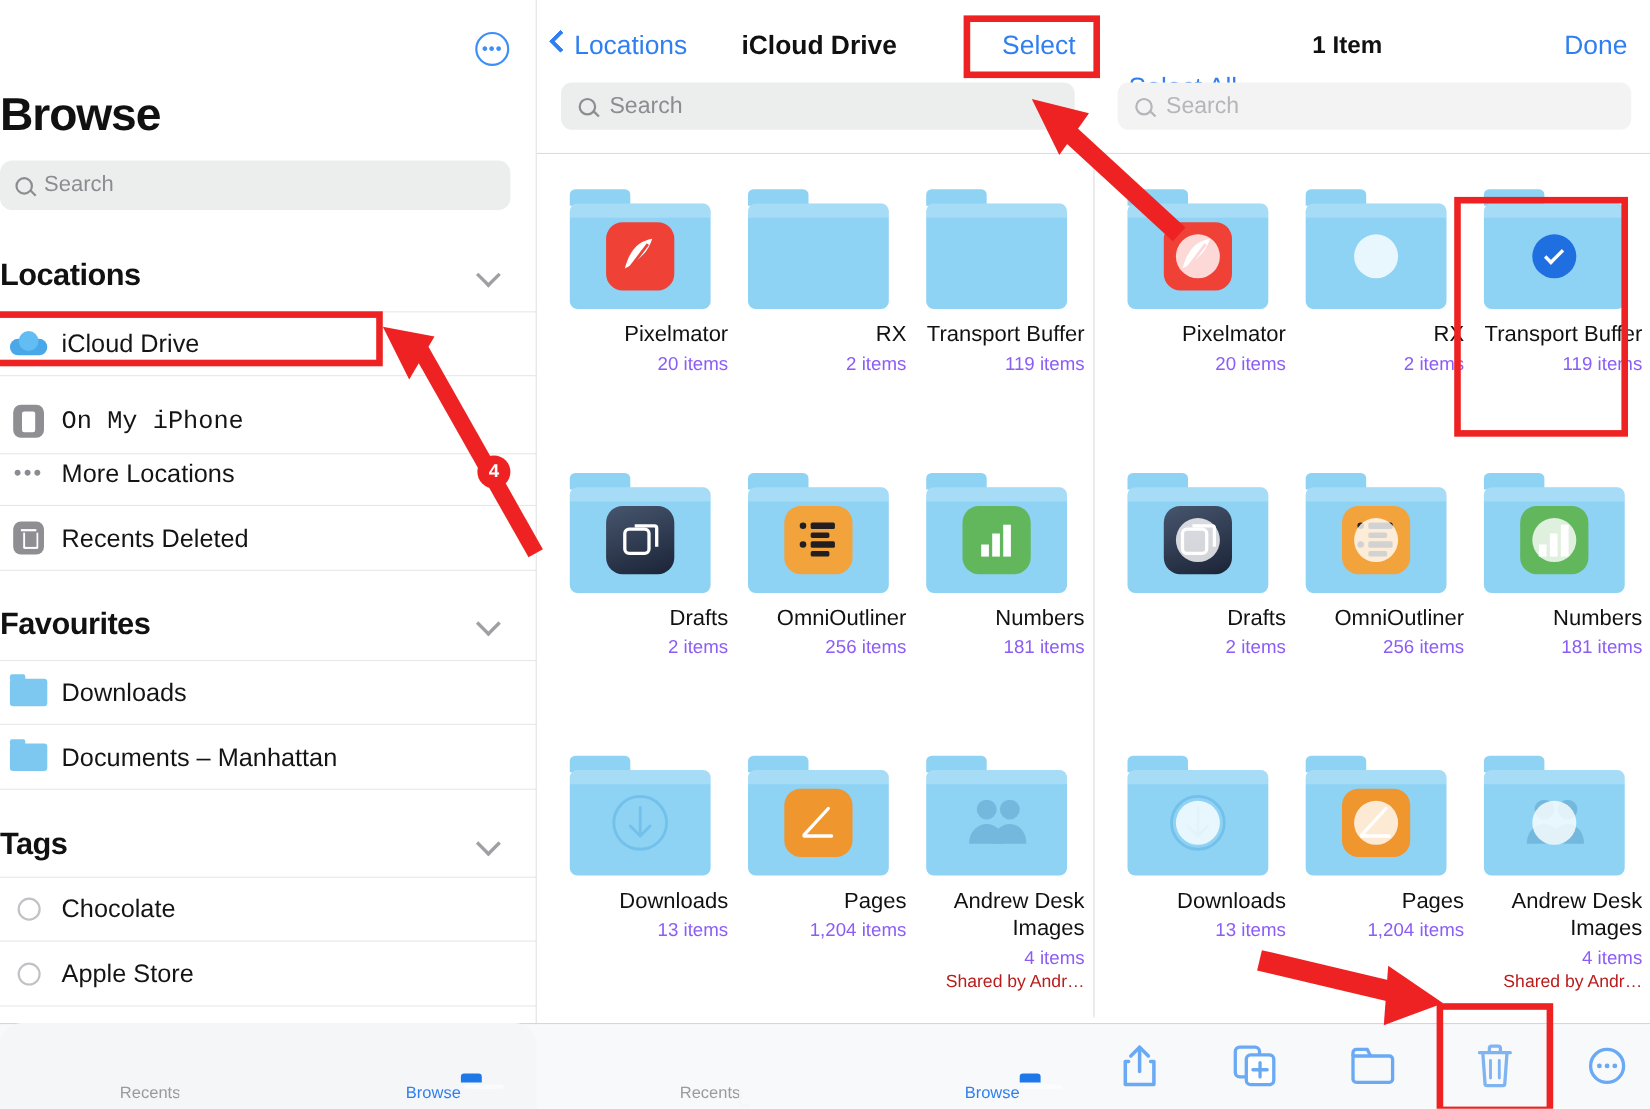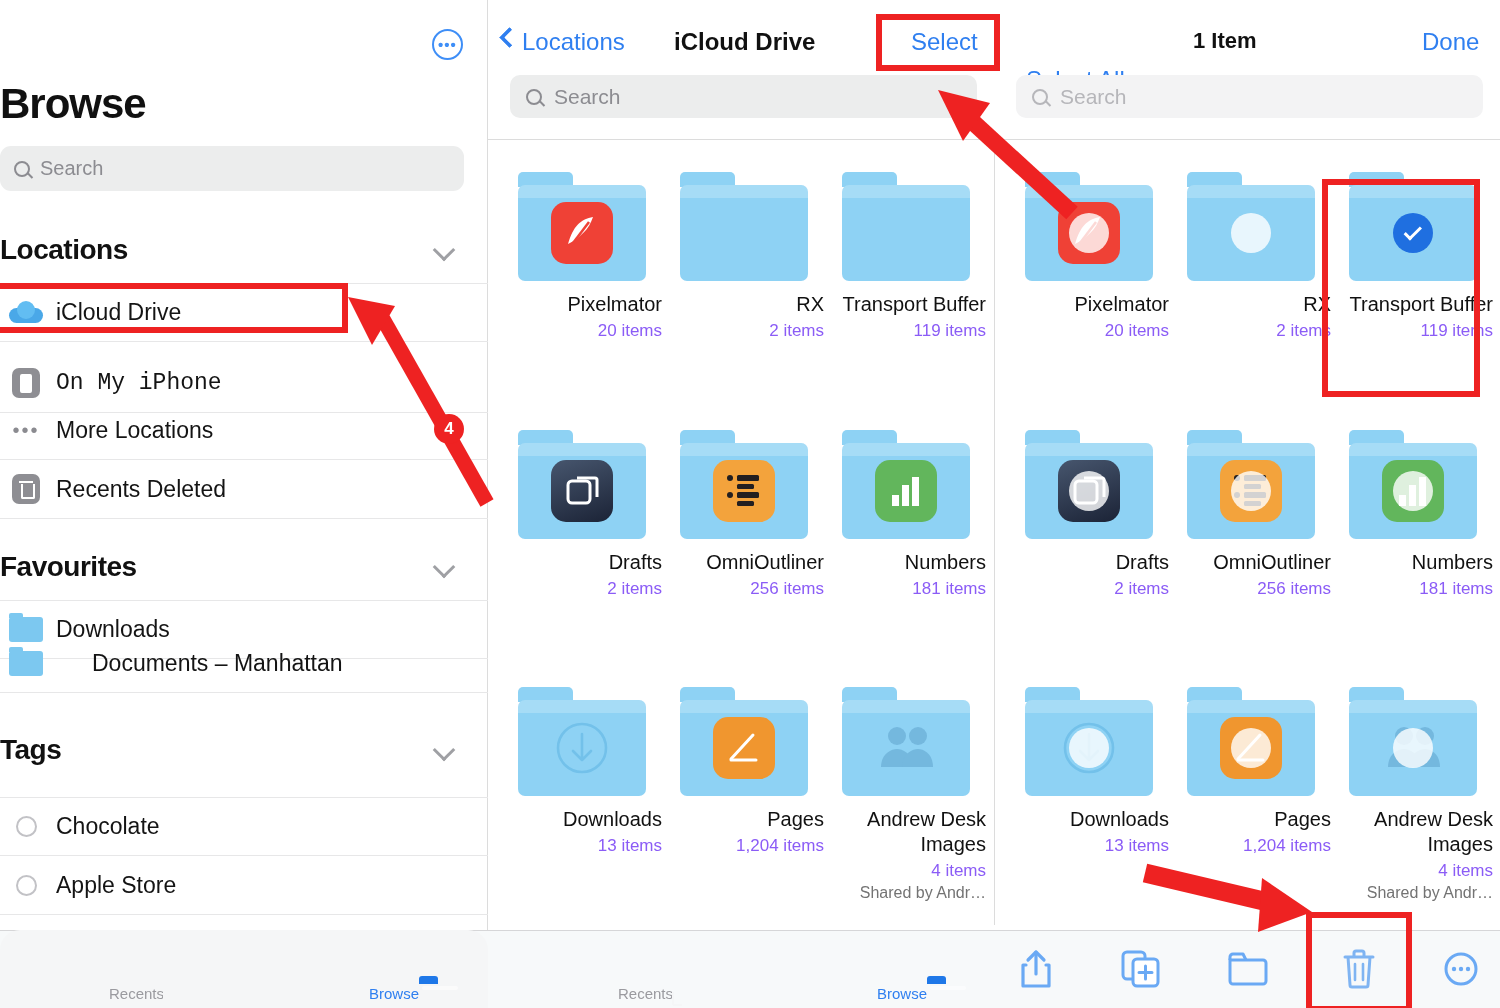--- a/index.html
+++ b/index.html
@@ -124,21 +124,21 @@
     content:""; position:absolute; top:0; left:0; width:128px; height:13px;
     background:rgba(255,255,255,0.22); border-radius:7px 7px 0 0;
   }
   .appicon{
     position:absolute; left:50%; top:50%; transform:translate(-50%,-50%);
     width:62px; height:62px; border-radius:15px; z-index:2;
     display:flex; align-items:center; justify-content:center; overflow:hidden;
   }
   .cellname{ margin-top:11px; font-size:20px; color:#111; line-height:25px; font-weight:500; }
   .cellcount{ margin-top:3px; font-size:17px; color:#8b5cf6; line-height:22px;}
-  .cellshare{ font-size:16px; color:#737373; line-height:21px;}
+  .cellshare{ font-size:16px; color:#b91c1c; line-height:21px;}
   .selcircle{
     position:absolute; left:50%; top:50%; transform:translate(-50%,-50%);
     width:40px; height:40px; border-radius:50%; z-index:4;
   }
   .selcircle.off{ background:rgba(255,255,255,0.80); }
   .selcircle.on{
     background:#1f6fe0; display:flex; align-items:center; justify-content:center;
   }
   .selcircle.on .tick{
     width:17px; height:9px; border-left:3.5px solid #fff; border-bottom:3.5px solid #fff;
@@ -239,28 +239,28 @@
       <span class="chev"></span>
     </div>
     <div style="position:absolute;left:0;top:600px;width:488px;height:1px;background:#e7e7e8;"></div>
 
     <div class="sb-row" style="top:600px;">
       <span class="ic">
           <span class="folder-mini"></span>
         </span>
       <span class="lbl">Downloads</span>
     </div>
-    <div class="sb-row" style="top:634px;padding-left:36px;">
+    <div class="sb-row" style="top:659px;">
       <span class="ic">
           <span class="folder-mini"></span>
         </span>
       <span class="lbl">Documents – Manhattan</span>
     </div>
 
-    <div class="sec-hdr" style="top:734px;">
+    <div class="sec-hdr" style="top:751px;">
       <span>Tags</span>
       <span class="chev"></span>
     </div>
     <div style="position:absolute;left:0;top:797px;width:488px;height:1px;background:#e7e7e8;"></div>
 
     <div class="sb-row" style="top:856px;">
       <span class="ic">
           <span class="tag-circle"></span>
         </span>
       <span class="lbl">Apple Store</span>

